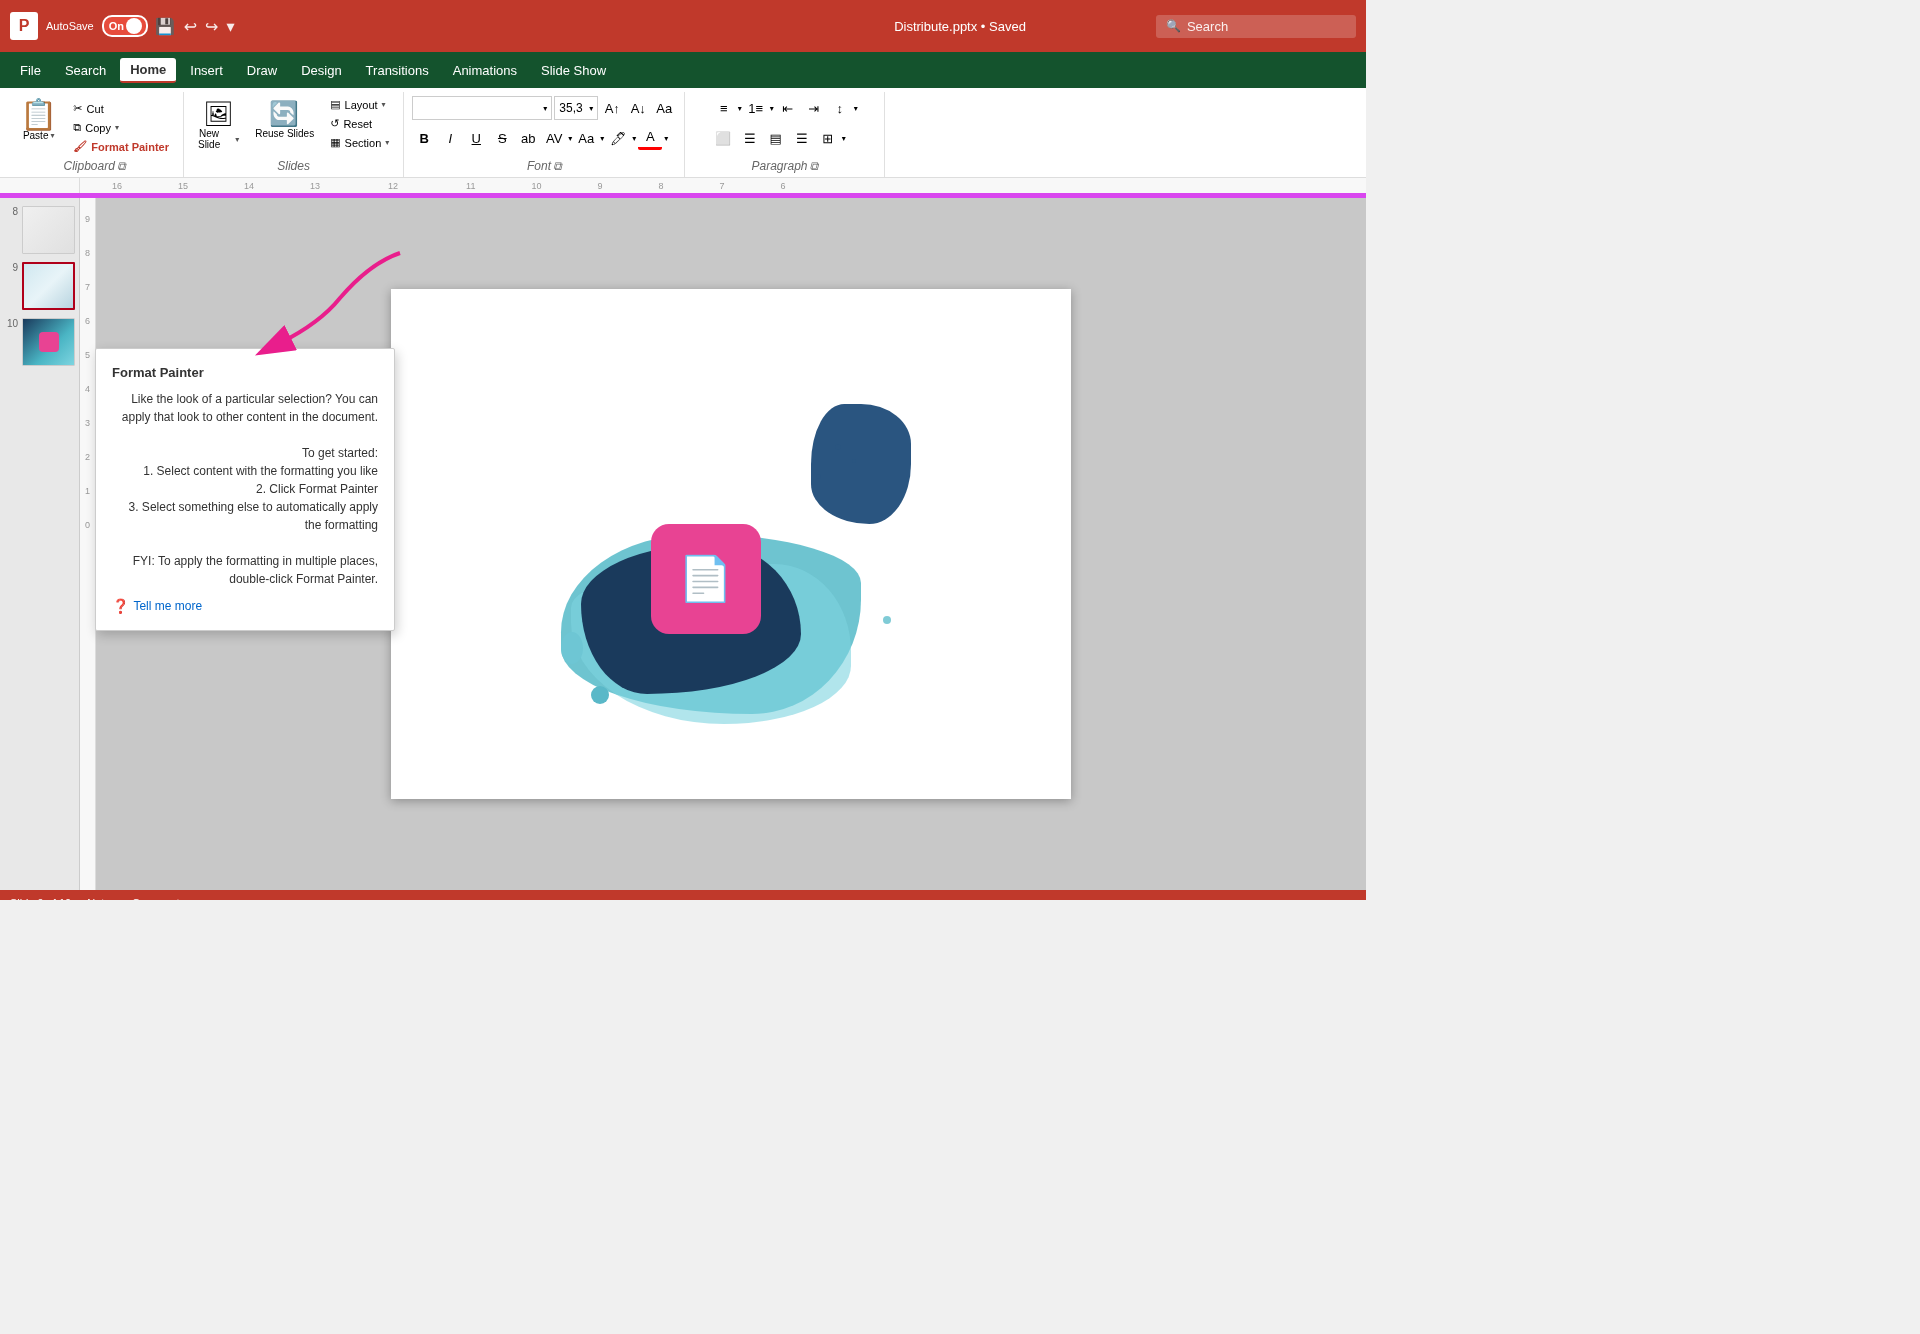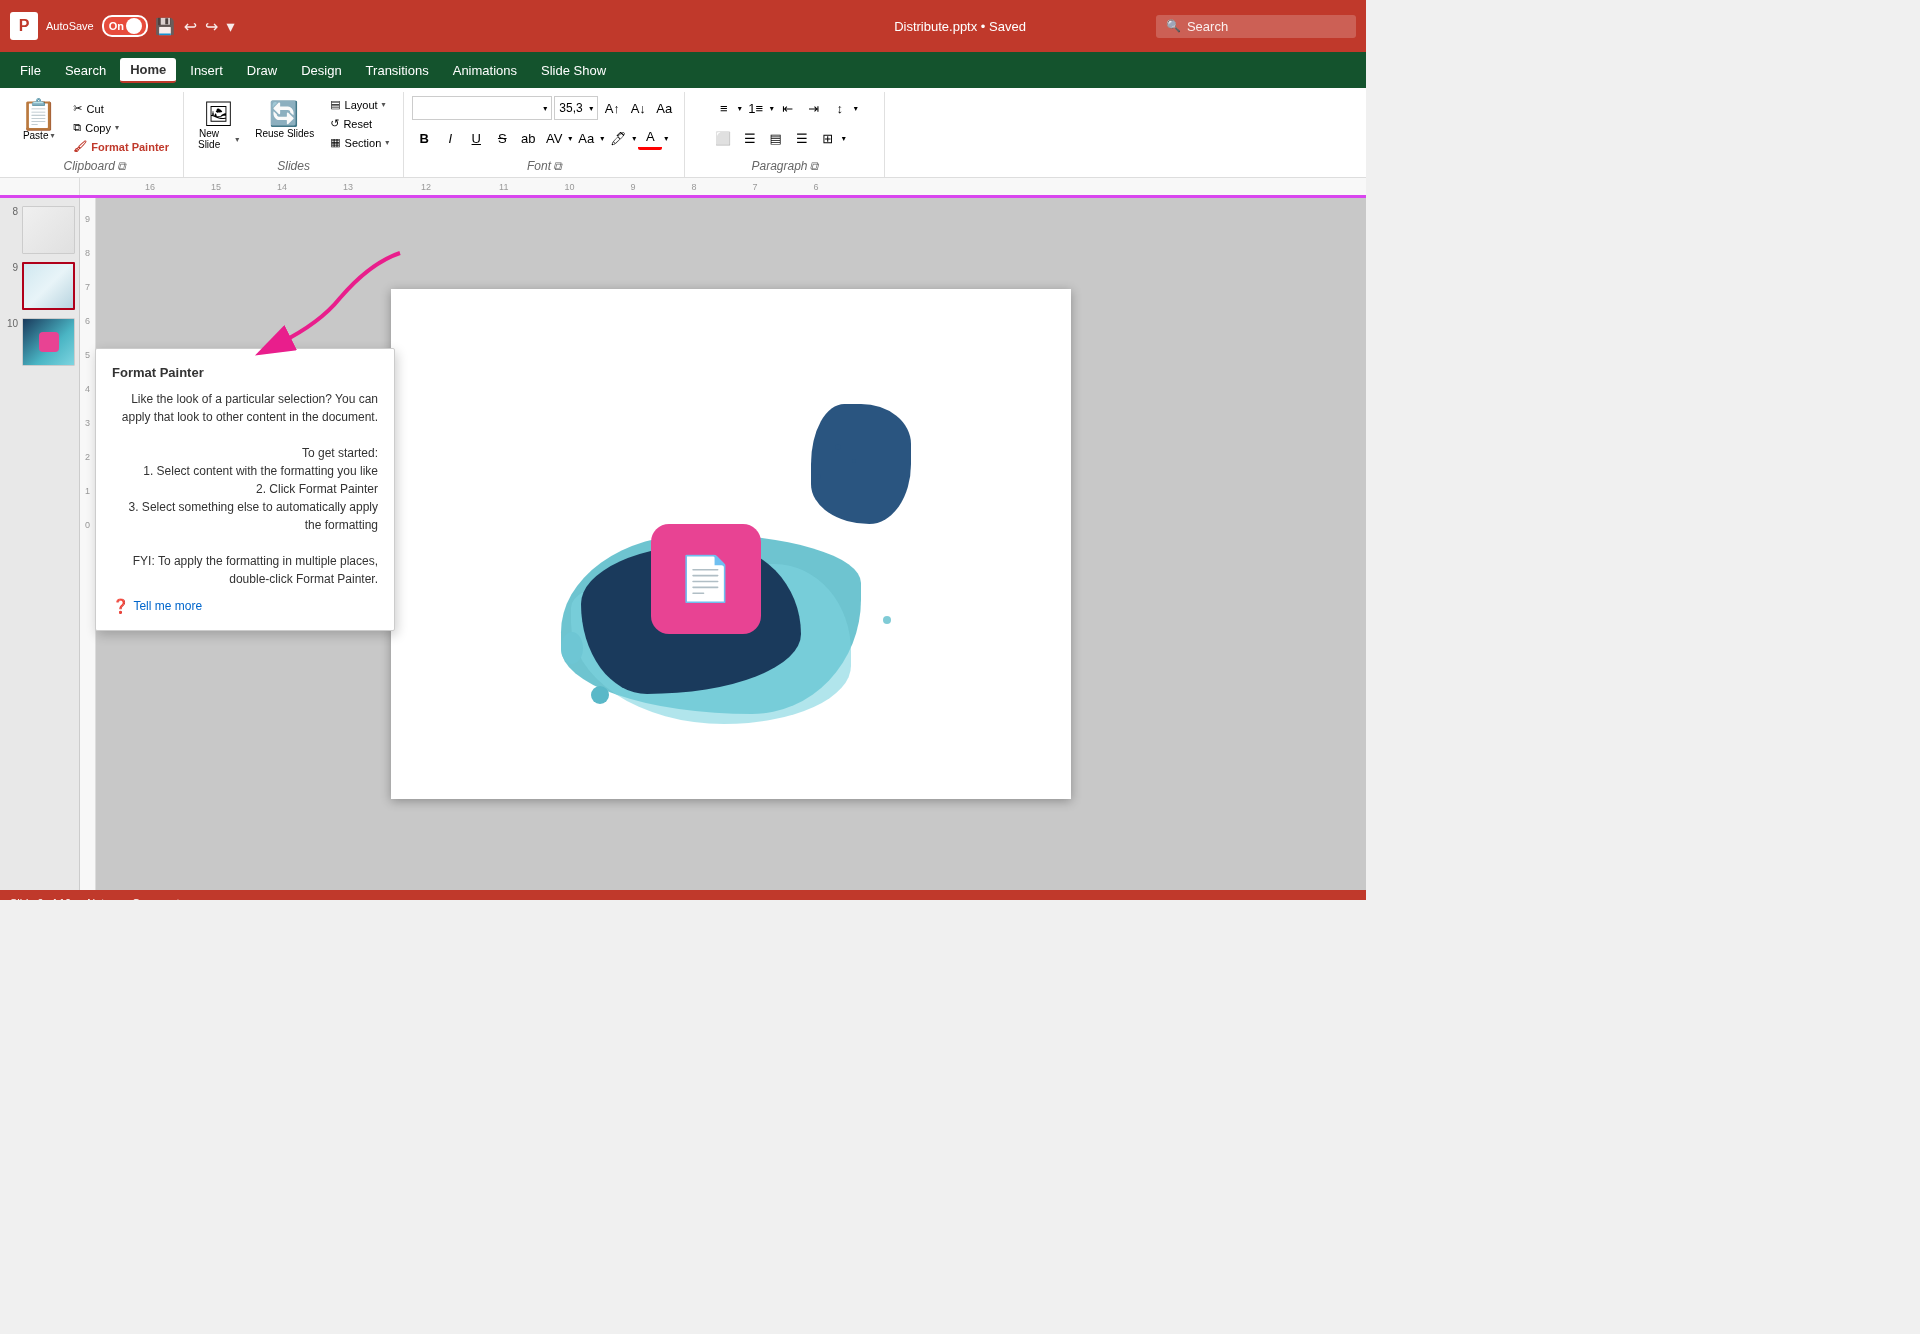--- a/index.html
+++ b/index.html
@@ -406,21 +406,21 @@
   <svg class="arrow-annotation" width="200" height="120">
     <defs>
       <marker id="arrowhead" markerWidth="10" markerHeight="7" refX="3" refY="3.5" orient="auto">
         <polygon points="0 0, 10 3.5, 0 7" fill="#e91e8c"></polygon>
       </marker>
     </defs>
     <path d="M 150 10 Q 120 20, 90 55 Q 70 80, 30 100" stroke="#e91e8c" stroke-width="4" fill="none" marker-end="url(#arrowhead)"></path>
   </svg>
 </div>
 
-<div style="display:flex; height:20px; background:#f8f8f8; border-bottom:3px solid #d946ef;gap:33px;">
+<div style="display:flex; height:20px; background:#f8f8f8; border-bottom:5px solid #d946ef;">
   <div style="width:80px; border-right:1px solid #ddd;"></div>
   <div style="flex:1; display:flex; align-items:center; font-size:9px; color:#999; padding:0 4px; overflow:hidden;">
     <span style="margin:0 28px;">16</span>
     <span style="margin:0 28px;">15</span>
     <span style="margin:0 28px;">14</span>
     <span style="margin:0 28px;">13</span>
     <span style="margin:0 40px;">12</span>
     <span style="margin:0 28px;">11</span>
     <span style="margin:0 28px;">10</span>
     <span style="margin:0 28px;">9</span>

